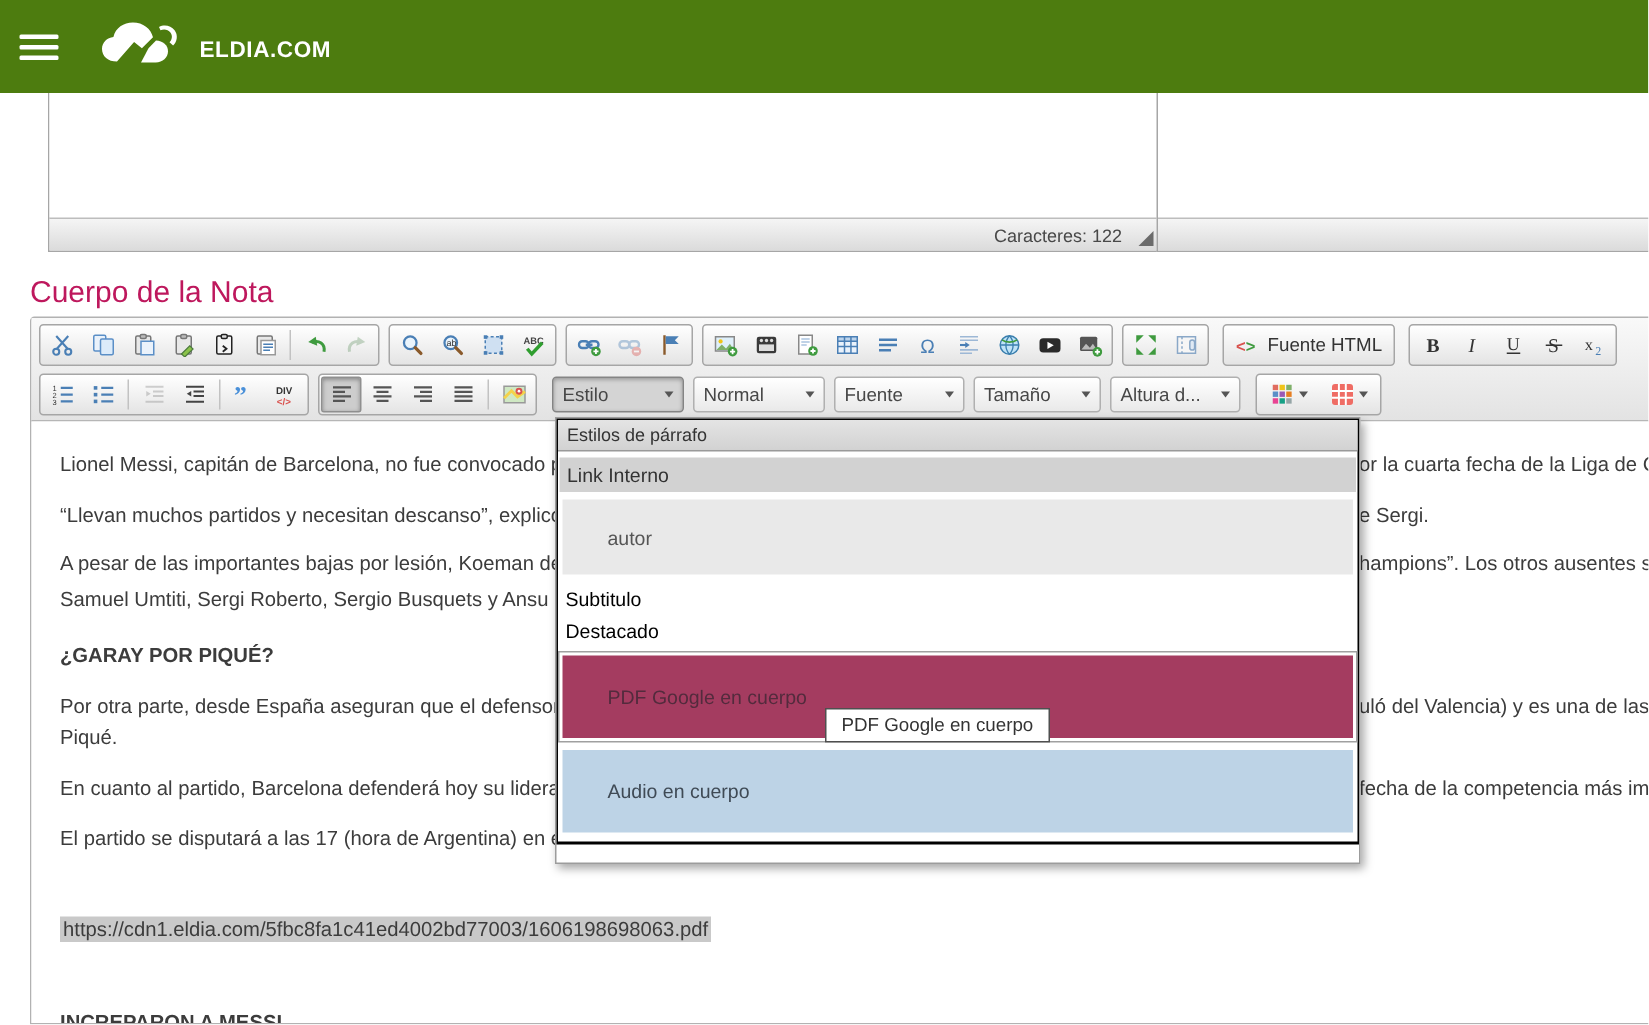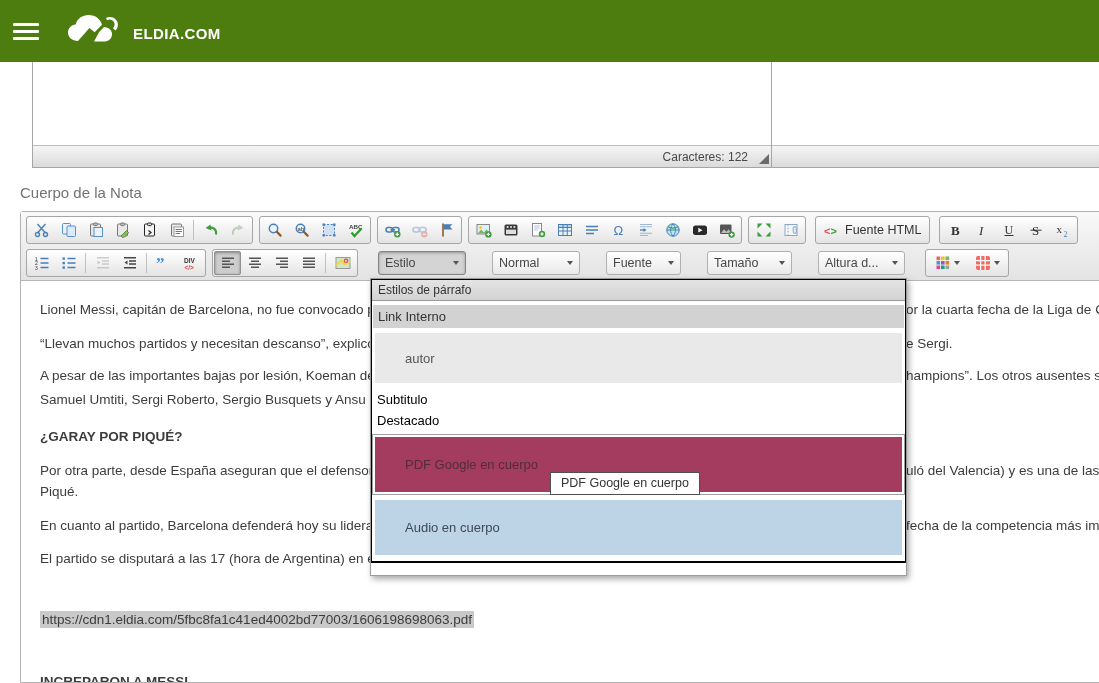--- a/index.html
+++ b/index.html
@@ -19,38 +19,38 @@
          display:flex;flex-direction:column;box-sizing:border-box;height:106px;}
   .panel-left{left:32px;width:741px;}
   .panel-right{left:771px;width:400px;}
   .panel-body{flex:1;background:#fff;}
   .panel-status{height:21px;border-top:1px solid #bdbdbd;background:linear-gradient(#f5f5f5,#dbdbdb);
                 position:relative;display:flex;align-items:center;justify-content:flex-end;
                 padding-right:24px;font-size:12px;color:#484848;}
   .grip{position:absolute;right:3px;bottom:3px;width:0;height:0;
         border-left:10px solid transparent;border-bottom:10px solid #6b6b6b;cursor:se-resize;}
 
-  .section-label{position:absolute;left:20px;top:184px;font-size:15px;color:#737373;}
+  .section-label{position:absolute;left:20px;top:184px;font-size:20px;color:#be185d;}
 
   
   .editor{position:absolute;left:20px;top:211px;width:1090px;height:472px;border:1px solid #b2b2b2;
           border-radius:3px 3px 0 0;display:flex;flex-direction:column;box-sizing:border-box;background:#fff;}
   .toolbar{background:linear-gradient(#f9f9f9,#e3e3e3);border-bottom:1px solid #b6b6b6;padding:1px 2px;}
   .tb-row{display:flex;align-items:center;height:33px;}
   .tb-group{display:inline-flex;align-items:center;border:1px solid #a6a6a6;border-radius:3px;
             background:linear-gradient(#ffffff,#e4e4e4);padding:1px;margin:0 3px;height:28px;box-sizing:border-box;}
   .tb-group.noframe{border:none;background:transparent;}
   .tb-btn{width:27px;height:24px;display:flex;align-items:center;justify-content:center;border-radius:2px;
           cursor:pointer;box-sizing:border-box;}
   .tb-btn.pressed{background:#cdcdcd;box-shadow:inset 0 1px 3px rgba(0,0,0,.35);border:1px solid #8f8f8f;}
   .tb-btn.disabled{opacity:.38;cursor:default;}
   .tb-sep{width:1px;height:20px;background:#c2c2c2;margin:0 3px;}
   .tb-select{display:inline-flex;align-items:center;justify-content:space-between;height:24px;
              border:1px solid #b0b0b0;border-radius:3px;background:linear-gradient(#fff,#e9e9e9);
-             margin:0 13px;padding:0 6px;font-size:12.5px;color:#474747;cursor:pointer;box-sizing:border-box;}
+             margin:0 3px;padding:0 6px;font-size:12.5px;color:#474747;cursor:pointer;box-sizing:border-box;}
   .tb-select .arr{margin-left:6px;}
   .arr{width:0;height:0;border-left:3.5px solid transparent;border-right:3.5px solid transparent;
        border-top:4.5px solid #555;display:inline-block;}
   .tb-select.pressed{background:#d4d4d4;box-shadow:inset 0 1px 3px rgba(0,0,0,.3);border-color:#848484;}
   .tb-srcbtn{display:inline-flex;align-items:center;height:26px;border:1px solid #a6a6a6;border-radius:3px;
              background:linear-gradient(#fff,#e4e4e4);padding:0 8px;font-size:12.5px;color:#333;
              margin:0 2px;cursor:pointer;gap:5px;}
   .tb-btn.colorbtn{width:40px;gap:3px;}
 
   
@@ -442,21 +442,21 @@
           </div>
           <div class="tb-group noframe">
             <span class="tb-select pressed" style="width: 88px;">
               <span>Estilo</span>
               <span class="arr"></span>
             </span>
             <span class="tb-select" style="width: 88px;">
               <span>Normal</span>
               <span class="arr"></span>
             </span>
-            <span class="tb-select" style="width: 75px;">
+            <span class="tb-select" style="width: 87px;">
               <span>Fuente</span>
               <span class="arr"></span>
             </span>
             <span class="tb-select" style="width: 85px;">
               <span>Tamaño</span>
               <span class="arr"></span>
             </span>
             <span class="tb-select" style="width: 87px;">
               <span>Altura d...</span>
               <span class="arr"></span>

